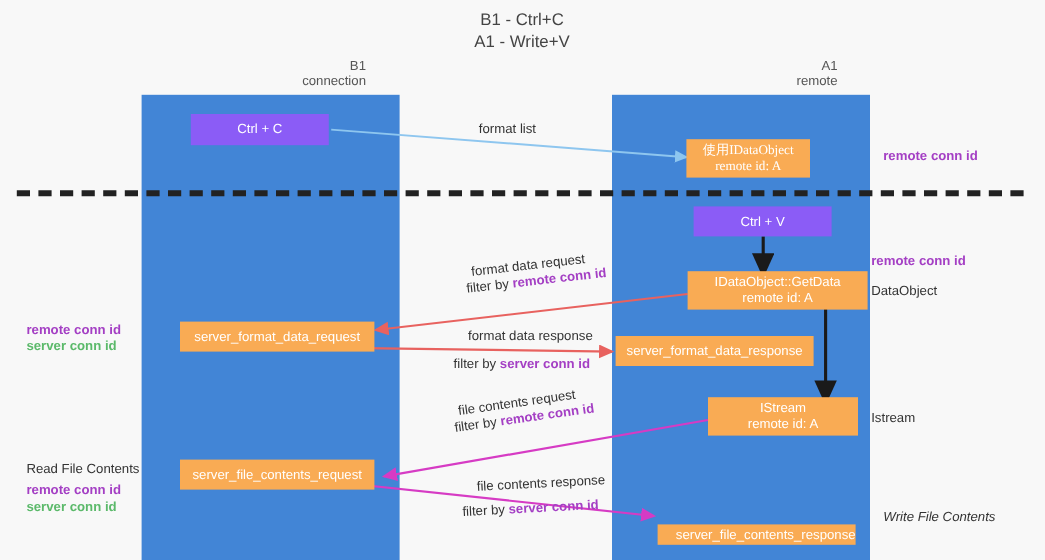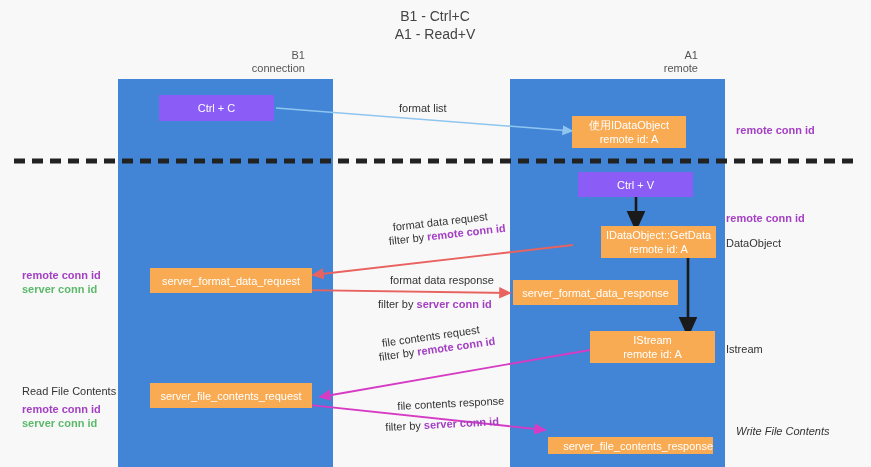--- a/index.html
+++ b/index.html
@@ -81,21 +81,21 @@
 </style>
 </head>
 <body>
 
 <div id="canvas">
 
   <div class="lane" style="left:118px; top:79px; width:215px; height:388px;"></div>
   <div class="lane" style="left:510px; top:79px; width:215px; height:388px;"></div>
 
   <div class="title" style="left:335px; top:7px; width:200px;">B1 - Ctrl+C</div>
-  <div class="title" style="left:335px; top:25px; width:200px;">A1 - Read+V</div>
+  <div class="title" style="left:335px; top:25px; width:200px;">A1 - Write+V</div>
 
   <div class="lane-header" style="left:145px; top:49px; width:160px;">B1</div>
   <div class="lane-header" style="left:145px; top:62px; width:160px;">connection</div>
   <div class="lane-header" style="left:538px; top:49px; width:160px;">A1</div>
   <div class="lane-header" style="left:538px; top:62px; width:160px;">remote</div>
 
   <svg class="svg-layer" viewBox="0 0 871 467">
     <defs>
       <marker id="ah-blue" markerWidth="7" markerHeight="7" refX="6" refY="3.2" orient="auto">
         <path d="M0,0 L7,3.2 L0,6.4 Z" fill="#8ec6ef"></path>
@@ -125,30 +125,30 @@
 
     <line x1="590" y1="350" x2="320" y2="397" stroke="#d63bc4" stroke-width="1.8" marker-end="url(#ah-magenta)"></line>
 
     <line x1="150" y1="388" x2="545" y2="430" stroke="#d63bc4" stroke-width="1.8" marker-end="url(#ah-magenta)"></line>
   </svg>
 
   <div class="node green" style="left:159px; top:95px; width:115px; height:26px;">
     <span>Ctrl + C</span>
   </div>
 
-  <div class="node orange" style="left:572px; top:116px; width:114px; height:32px;">
+  <div class="node orange" style="left:572px; top:116px; width:103px; height:32px;font-family:Liberation Serif, serif;">
     <span>使用IDataObject</span>
     <span class="l2">remote id: A</span>
   </div>
 
   <div class="node green" style="left:578px; top:172px; width:115px; height:25px;">
     <span>Ctrl + V</span>
   </div>
 
-  <div class="node orange" style="left:573px; top:226px; width:115px; height:32px;margin-left:28px;">
+  <div class="node orange" style="left:573px; top:226px; width:150px; height:32px;">
     <span>IDataObject::GetData</span>
     <span class="l2">remote id: A</span>
   </div>
 
   <div class="node orange" style="left:513px; top:280px; width:165px; height:25px;">
     <span>server_format_data_response</span>
   </div>
 
   <div class="node orange" style="left:150px; top:268px; width:162px; height:25px;">
     <span>server_format_data_request</span>

